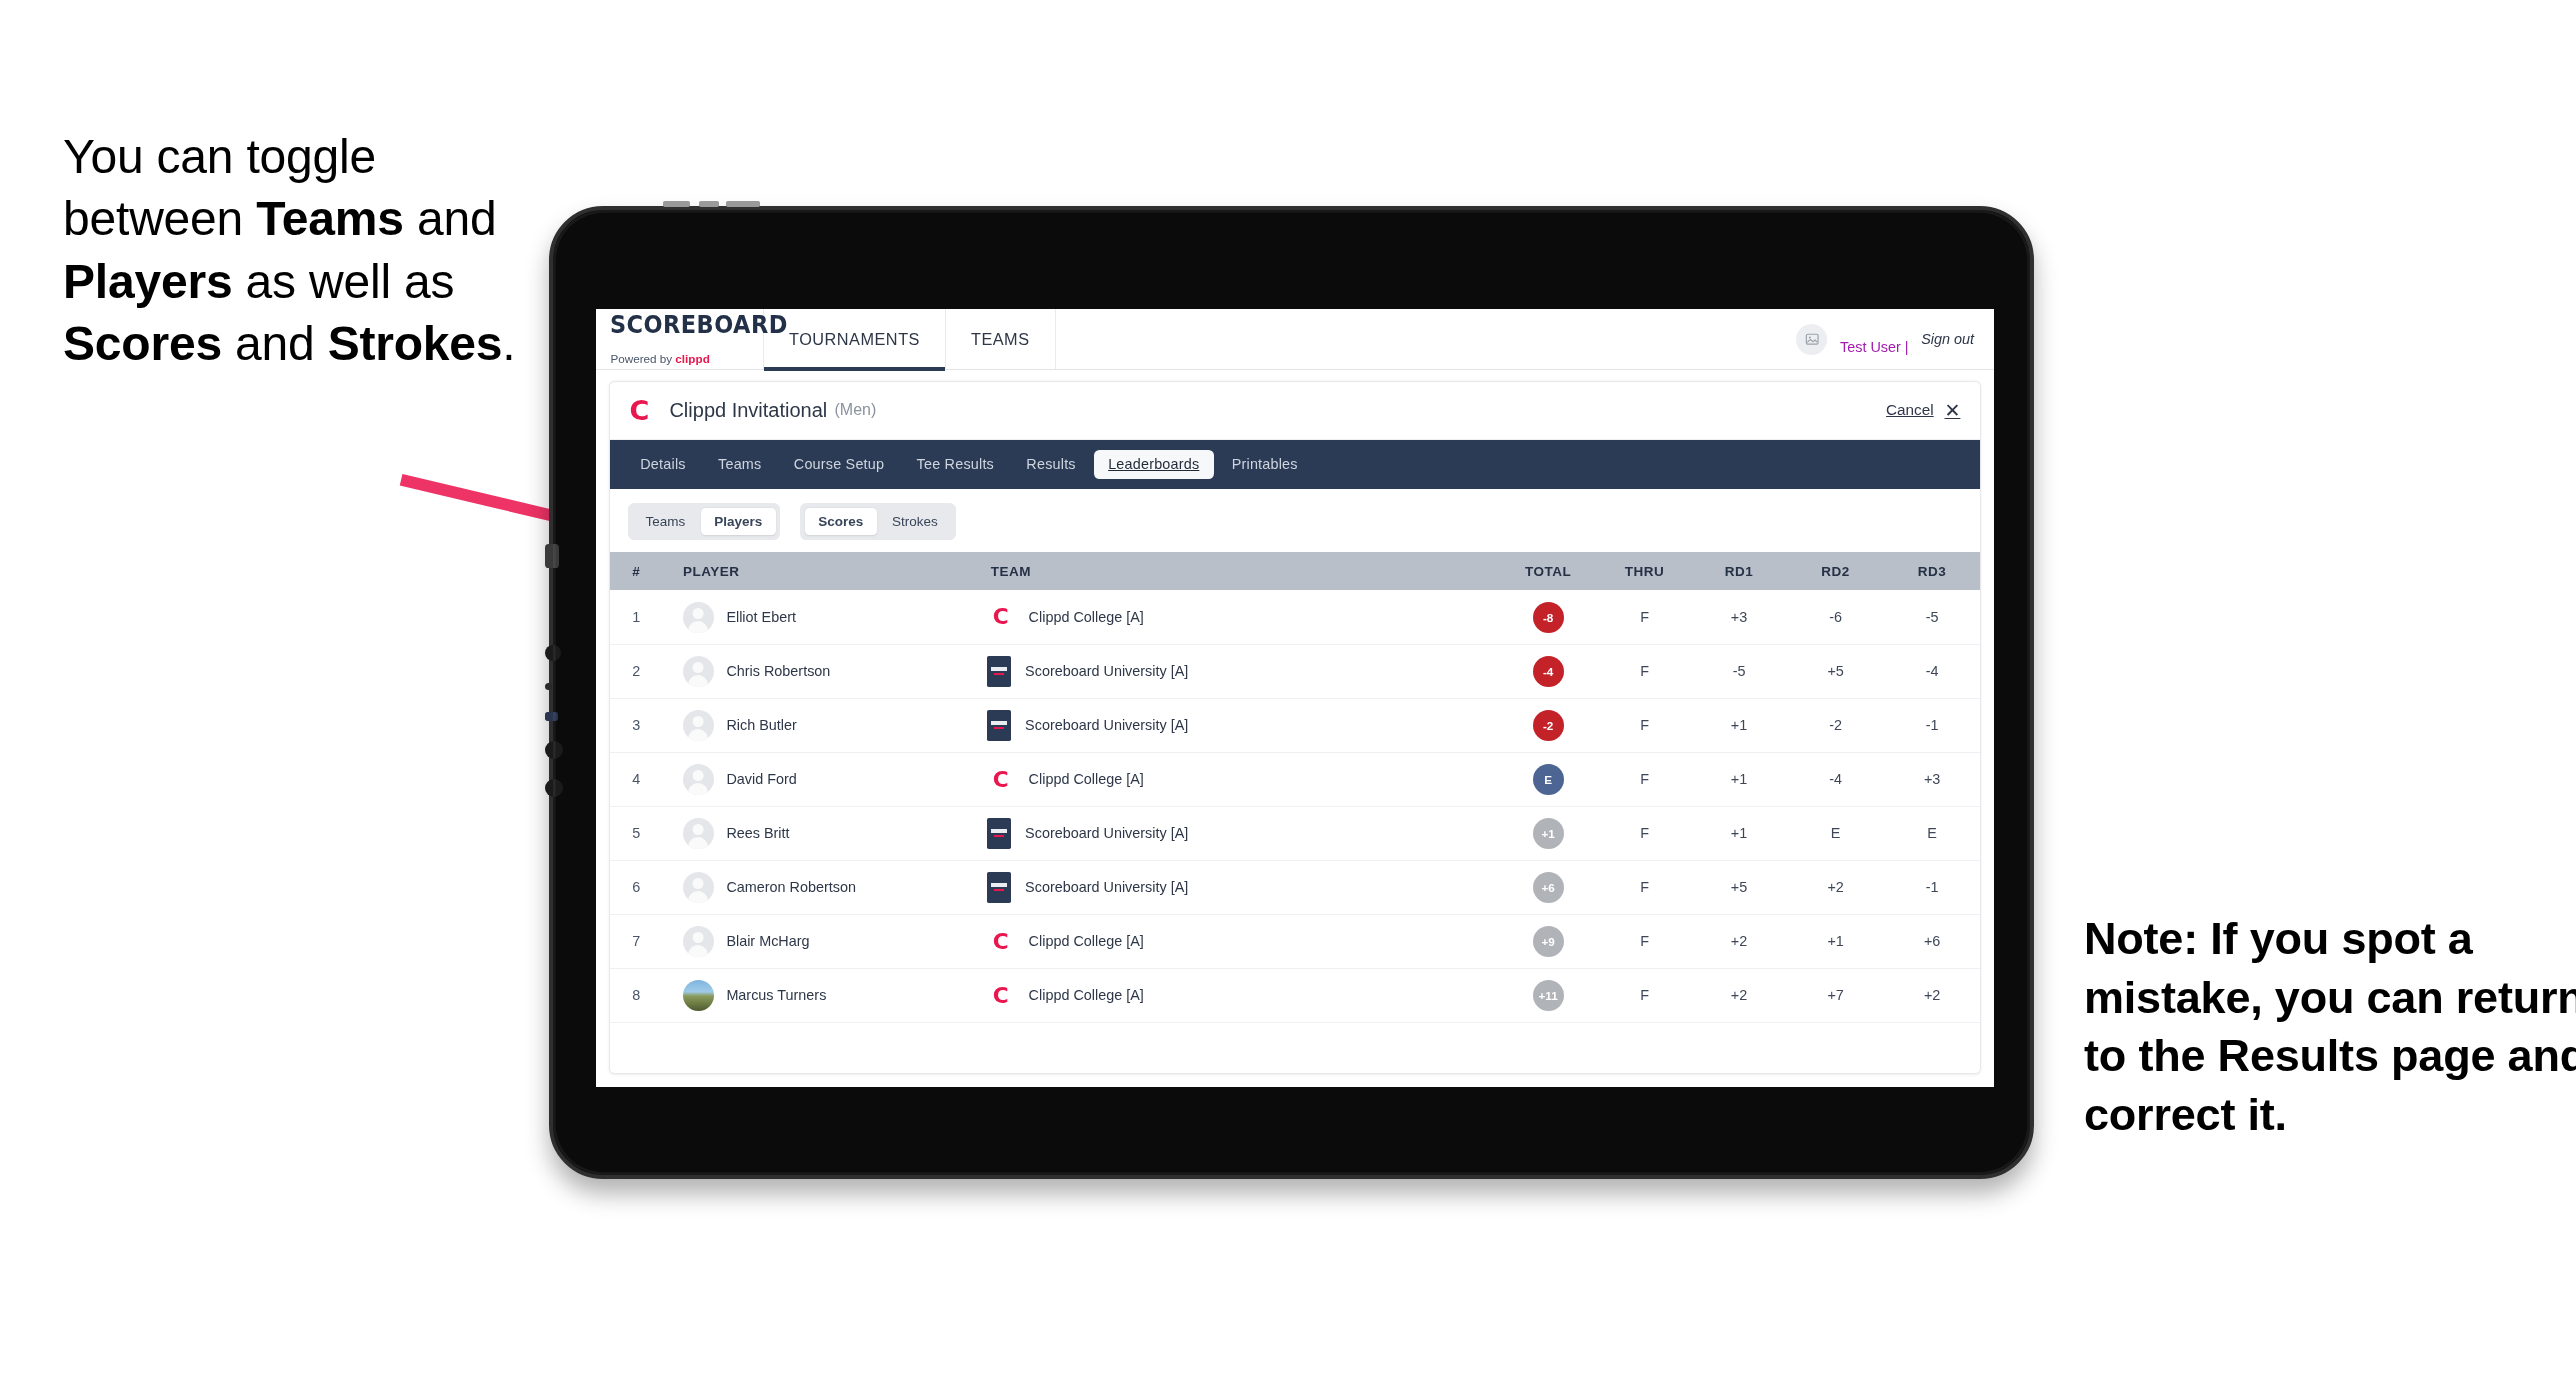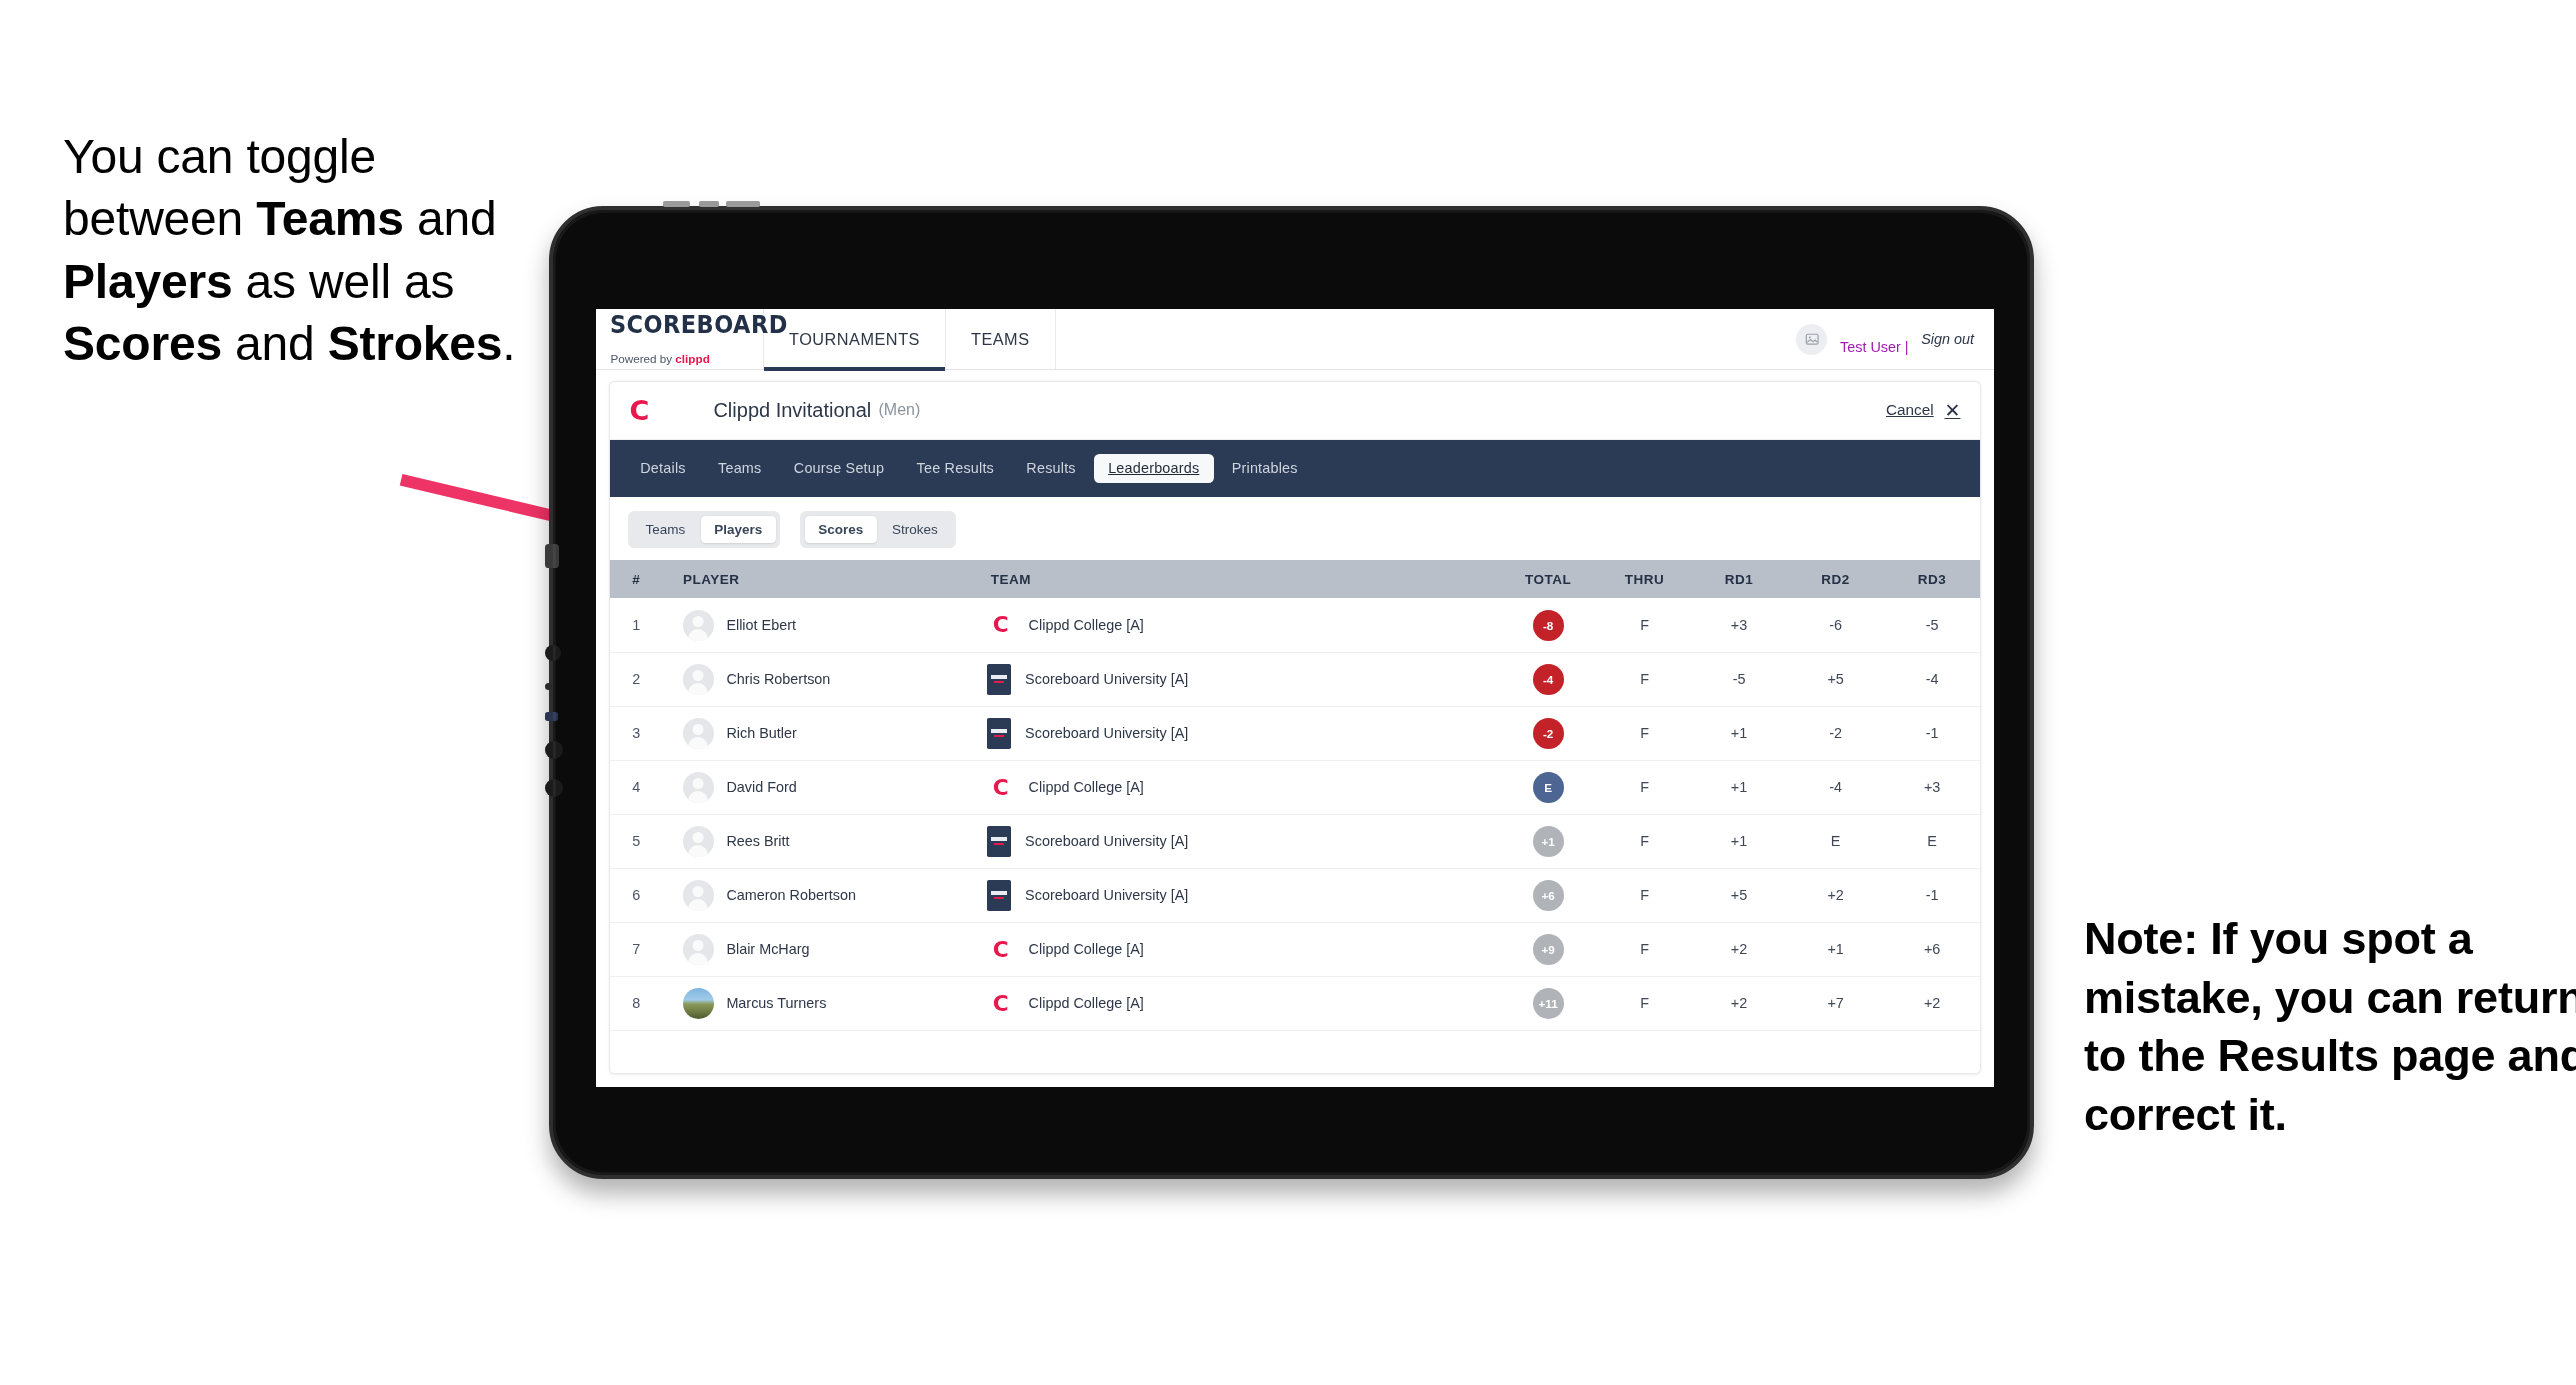--- a/index.html
+++ b/index.html
@@ -120,28 +120,28 @@
     height: 693px;
   }
   .card-head {
     display:flex; align-items:center; height: 58px; padding: 0 20px;
     border-bottom:0.9px solid #edeff2;
   }
   .c-logo {
     font-size: 27px; font-weight:800; color:#e8174e; margin-right: 20px;
     font-family:"DejaVu Sans", sans-serif; line-height:1;
   }
-  .ev-title { font-size: 20px; color:#2d3748;margin-left:44px; }
+  .ev-title { font-size: 20px; color:#2d3748; }
   .ev-gender { font-size: 16px; color:#8a93a0; margin-left: 7.2px; }
   .cancel { margin-left:auto; display:flex; align-items:center; gap:10.8px; font-size:15.3px; color:#2d3748;text-decoration:underline; }
   .cancel .x { font-size: 19px; }
 
   
   .tabs {
-    background:#2b3a55; height:57px; display:flex; align-items:center; padding: 0 16.3px; gap: 3.6px;
+    background:#2b3a55; height:49px; display:flex; align-items:center; padding: 0 16.3px; gap: 3.6px;
   }
   .tab {
     font-size:14.4px; color:#cfd5de; padding: 6.3px 14.4px; border-radius: 5.4px; letter-spacing:0.2px;
   }
   .tab.active { background:#f7f8fa; color:#1f2937; text-decoration: underline; font-weight:500; }
 
   
   .toggles { display:flex; align-items:center; gap: 20px; padding: 14.4px 18px 12.6px 18px; background:#fff; }
   .seg { background:#e7e9ec; border-radius:6.3px; padding:4.5px; display:flex; gap:1.8px; }
   .seg-btn {

